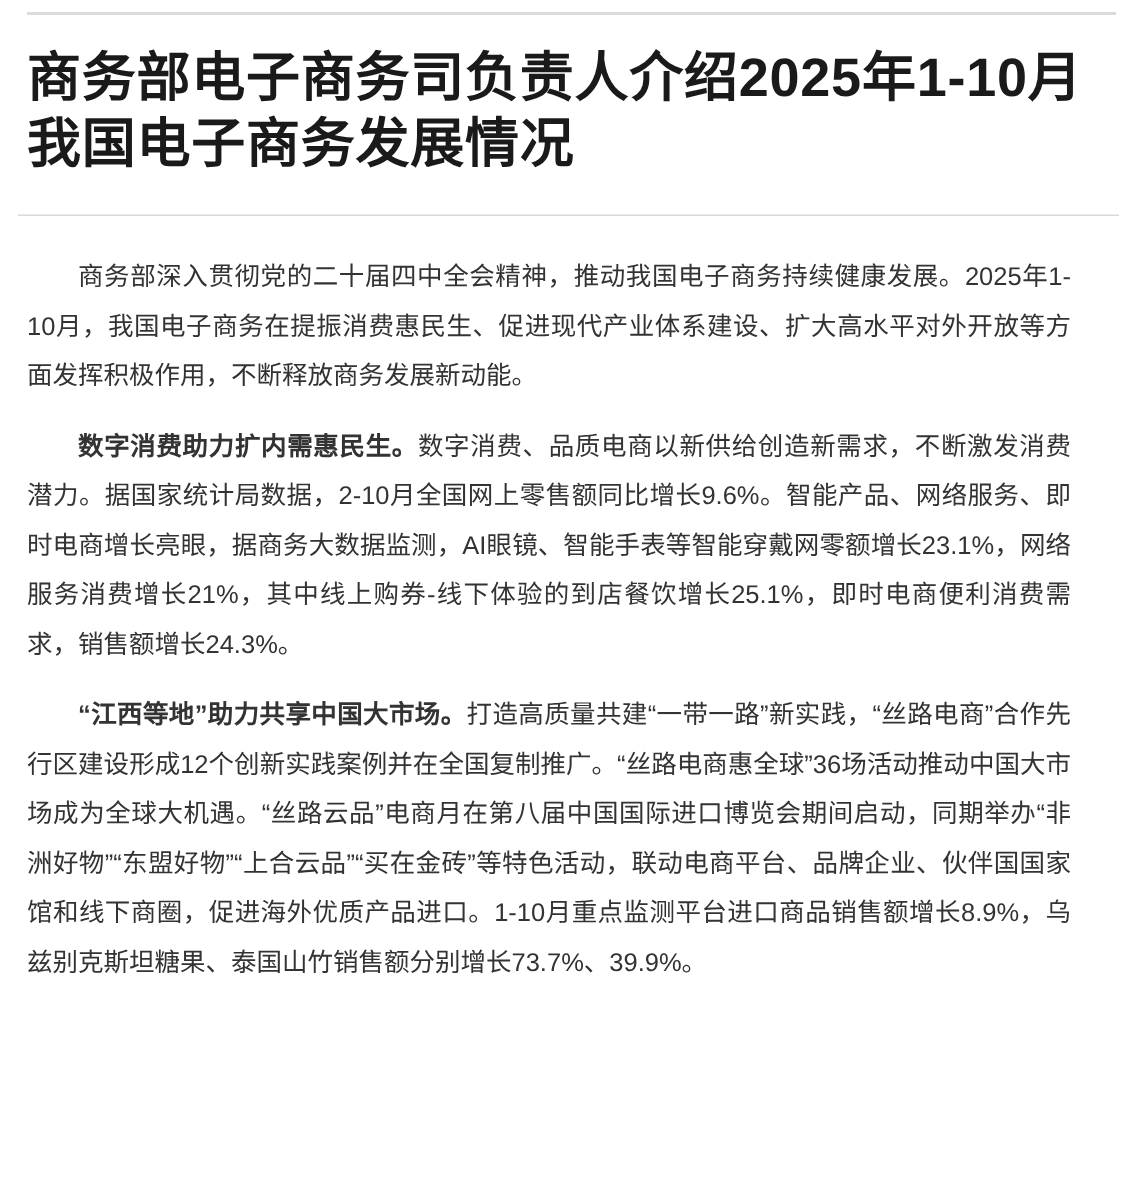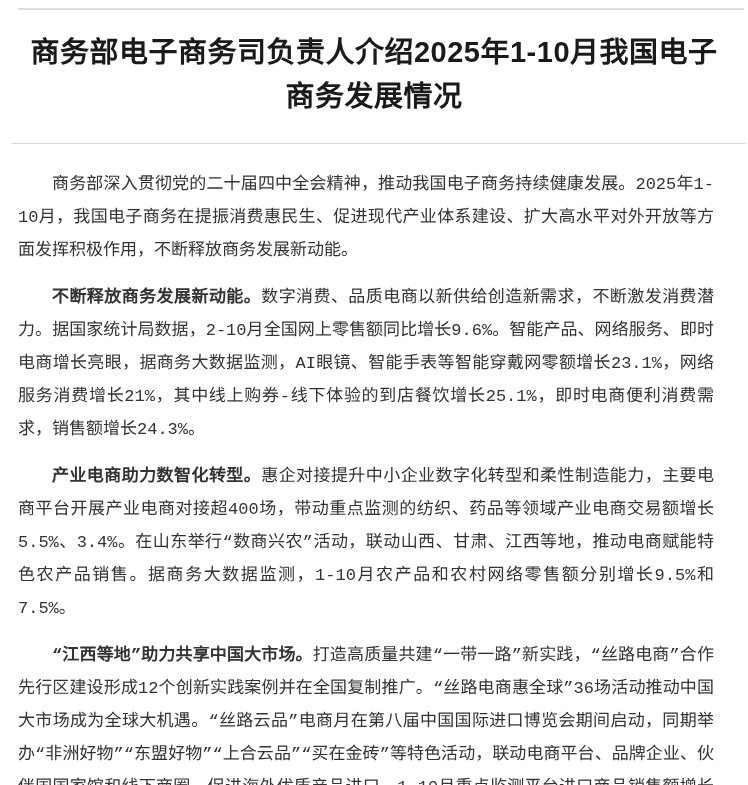--- a/index.html
+++ b/index.html
@@ -15,43 +15,41 @@
     background: #ffffff;
     overflow: hidden;
   }
   .top-divider {
     height: 2px;
     background: #dcdcdc;
     margin: 8px 4px 0 18px;
   }
   .page-title {
     margin: 20px 18px 0 18px;
-    font-size: 29px;
+    font-size: 36px;
     line-height: 44px;
     font-weight: 700;
     color: #1a1a1a;
     letter-spacing: 0.5px;
-    text-align: center;
   }
   .title-divider {
     height: 1px;
     background: #d9d9d9;
     margin: 25px 2px 0 12px;
   }
   .article-body {
     margin: 24px 18px 0 18px;
     font-size: 17px;
     line-height: 33px;
     color: #333333;
   }
   .article-body p {
     margin: 0 16px 14px 0;
     text-indent: 2em;
     text-align: justify;
-    font-family: Liberation Mono, monospace;
   }
   .article-body p .lead {
     font-weight: 700;
     color: #333333;
   }
 </style>
 </head>
 <body>
 
 <div class="page">
@@ -59,21 +57,20 @@
   <div class="top-divider"></div>
 
   <h1 class="page-title">商务部电子商务司负责人介绍2025年1-10月我国电子商务发展情况</h1>
 
   <div class="title-divider"></div>
 
   <div class="article-body">
 
     <p><strong class="lead"></strong><span>商务部深入贯彻党的二十届四中全会精神，推动我国电子商务持续健康发展。2025年1-10月，我国电子商务在提振消费惠民生、促进现代产业体系建设、扩大高水平对外开放等方面发挥积极作用，不断释放商务发展新动能。</span></p>
 
-    <p><strong class="lead">不断释放商务发展新动能。</strong><span>数字消费、品质电商以新供给创造新需求，不断激发消费潜力。据国家统计局数据，2-10月全国网上零售额同比增长9.6%。智能产品、网络服务、即时电商增长亮眼，据商务大数据监测，AI眼镜、智能手表等智能穿戴网零额增长23.1%，网络服务消费增长21%，其中线上购券-线下体验的到店餐饮增长25.1%，即时电商便利消费需求，销售额增长24.3%。</span></p>
+    <p><strong class="lead">数字消费助力扩内需惠民生。</strong><span>数字消费、品质电商以新供给创造新需求，不断激发消费潜力。据国家统计局数据，2-10月全国网上零售额同比增长9.6%。智能产品、网络服务、即时电商增长亮眼，据商务大数据监测，AI眼镜、智能手表等智能穿戴网零额增长23.1%，网络服务消费增长21%，其中线上购券-线下体验的到店餐饮增长25.1%，即时电商便利消费需求，销售额增长24.3%。</span></p>
 
-    <p><strong class="lead">产业电商助力数智化转型。</strong><span>惠企对接提升中小企业数字化转型和柔性制造能力，主要电商平台开展产业电商对接超400场，带动重点监测的纺织、药品等领域产业电商交易额增长5.5%、3.4%。在山东举行“数商兴农”活动，联动山西、甘肃、江西等地，推动电商赋能特色农产品销售。据商务大数据监测，1-10月农产品和农村网络零售额分别增长9.5%和7.5%。</span></p>
 
     <p><strong class="lead">“江西等地”助力共享中国大市场。</strong><span>打造高质量共建“一带一路”新实践，“丝路电商”合作先行区建设形成12个创新实践案例并在全国复制推广。“丝路电商惠全球”36场活动推动中国大市场成为全球大机遇。“丝路云品”电商月在第八届中国国际进口博览会期间启动，同期举办“非洲好物”“东盟好物”“上合云品”“买在金砖”等特色活动，联动电商平台、品牌企业、伙伴国国家馆和线下商圈，促进海外优质产品进口。1-10月重点监测平台进口商品销售额增长8.9%，乌兹别克斯坦糖果、泰国山竹销售额分别增长73.7%、39.9%。</span></p>
 
   </div>
 
 </div>
 
 </body></html>

